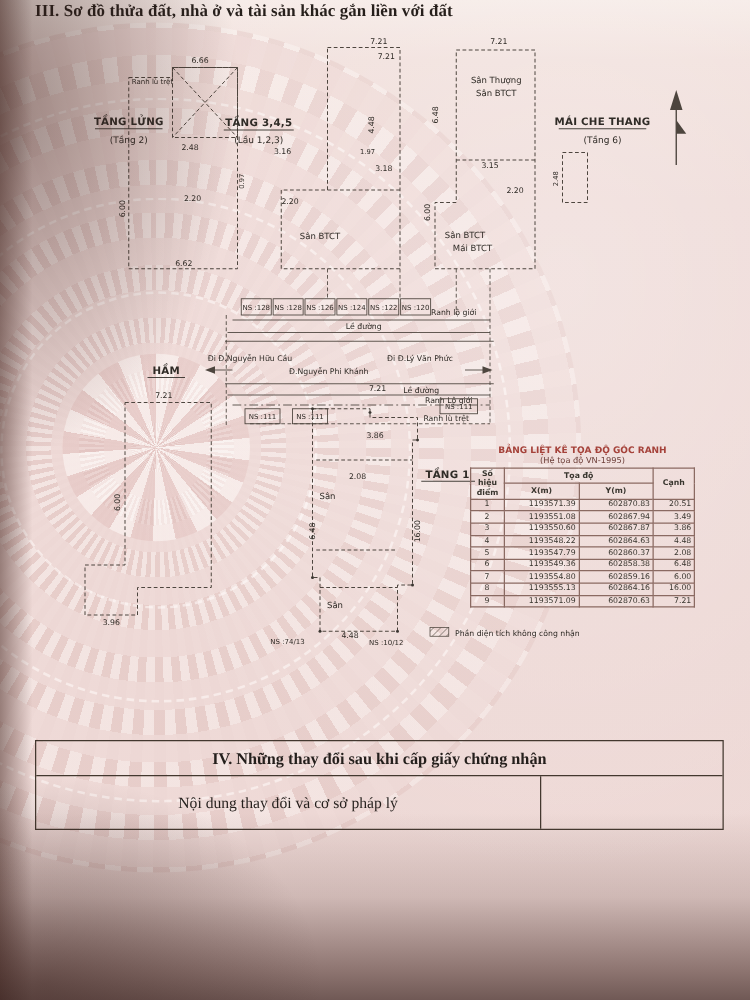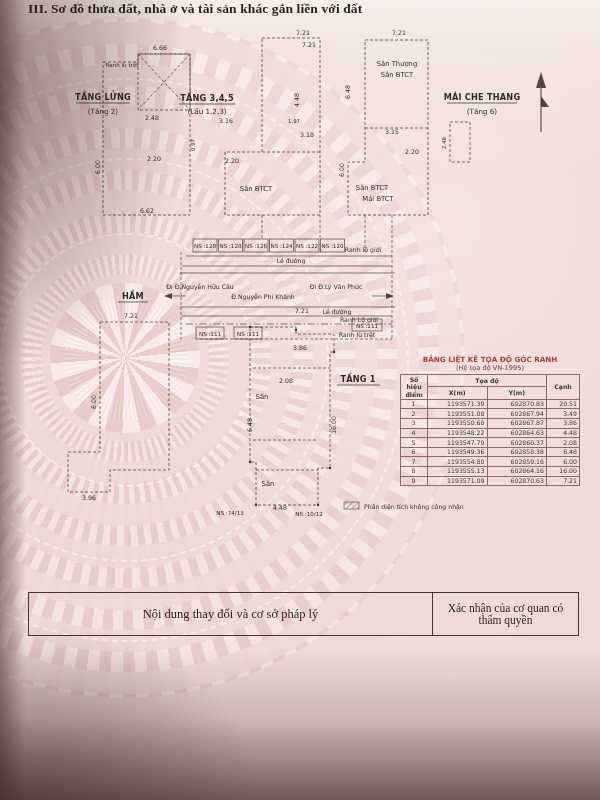--- a/index.html
+++ b/index.html
@@ -33,21 +33,21 @@
   #plan-svg .dim{font-size:6.2px;}
   #plan-svg .dim2{font-size:5.4px;}
   #plan-svg .lbl{font-size:8.2px;font-weight:bold;letter-spacing:.2px;}
   #plan-svg .sub{font-size:7.2px;}
   #plan-svg .san{font-size:6.8px;}
   #plan-svg .sm{font-size:6.2px;}
   #plan-svg .ty{font-size:5.6px;}
   #plan-svg .arr{fill:#4d453e;stroke:none;}
   #plan-svg .dot{fill:#3a3530;stroke:none;}
   
-  #coord{left:400px;top:355px;width:180px;color:#39362f;}
+  #coord{left:376px;top:355px;width:180px;color:#39362f;}
   .ct-title{font:bold 7.2px "DejaVu Sans",sans-serif;color:#a5423a;text-align:center;}
   .ct-sub{font:6.6px "DejaVu Sans",sans-serif;color:#6d3f39;text-align:center;margin-bottom:2px;}
   #coord table{width:100%;border-collapse:collapse;table-layout:fixed;font:6.2px "DejaVu Sans",sans-serif;}
   #coord th,#coord td{border:.5px solid #8a6a62;padding:.5px 1px;line-height:7.6px;}
   #coord th{text-align:center;font-weight:bold;}
   #coord td{text-align:right;padding-right:2px;}
   #coord td.c0{text-align:center;}
   .w-pt{width:24px;} .w-x{width:62px;} .w-y{width:58px;} .w-c{width:30px;}
   
   #sec4{left:28px;top:592px;width:549px;border:1.3px solid #43382f;color:#241f1c;}
@@ -317,23 +317,23 @@
             <td class="c0">9</td>
             <td>1193571.09</td>
             <td>602870.63</td>
             <td>7.21</td>
           </tr>
       </tbody>
     </table>
   </div>
 
   <div id="sec4" class="abs">
+    <div class="s4-title">IV. Những thay đổi sau khi cấp giấy chứng nhận</div>
     <div class="s4-row">
       <div class="s4-left">Nội dung thay đổi và cơ sở pháp lý</div>
-      <div class="s4-right">Xác nhận của cơ quan có thẩm quyền</div>
     </div>
   </div>
 
   <div id="sh-topleft" class="abs shade"></div>
   <div id="sh-left" class="abs shade"></div>
   <div id="sh-bottom" class="abs shade"></div>
   <div id="sh-bl" class="abs shade"></div>
 
 </div>
 

